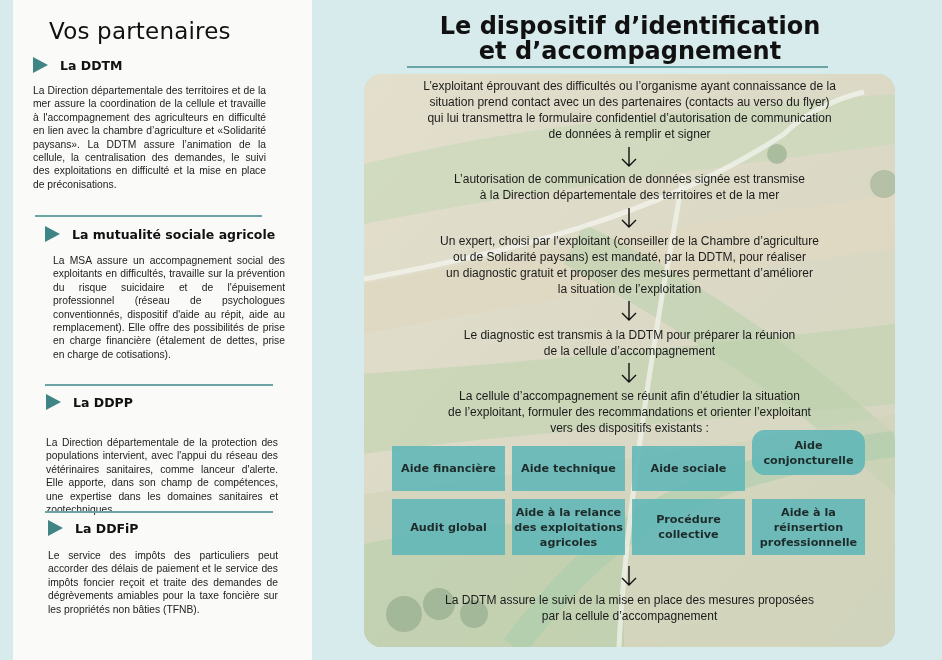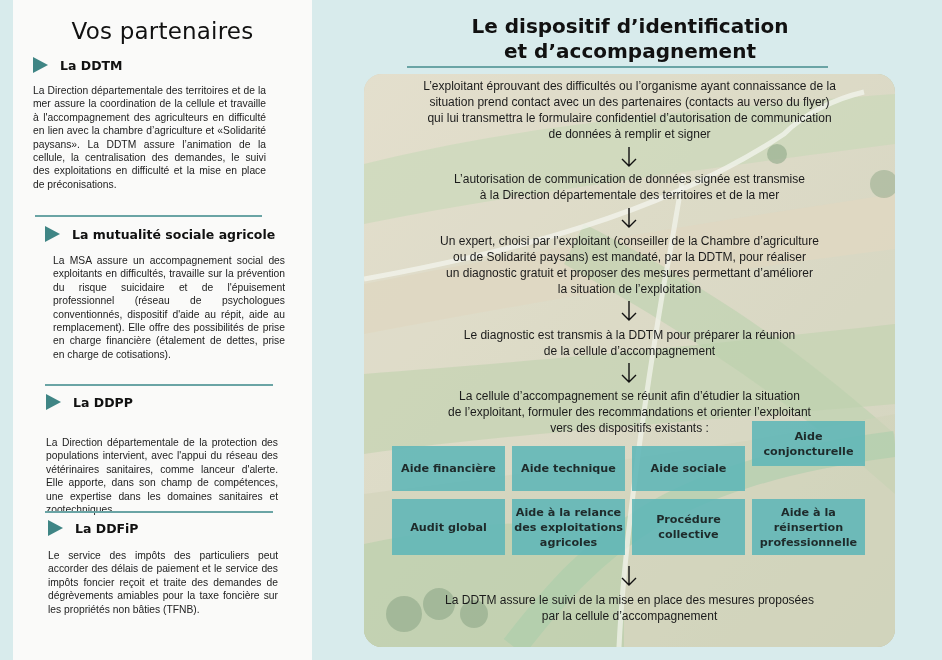--- a/index.html
+++ b/index.html
@@ -12,26 +12,26 @@
   }
   .left-panel {
     position: absolute;
     left: 13px; top: 0;
     width: 299px; height: 660px;
     background: #fafaf9;
   }
   .left-title {
     position: absolute;
     left: 0; width: 299px; top: 18px;
-    text-align: center;
     font-size: 23px;
     color: #111;
     font-family: "DejaVu Sans", sans-serif;
     font-weight: normal;
     letter-spacing: 0.2px;
+    padding-left: 36px;
   }
   .partner {
     position: absolute;
     left: 33px;
     width: 233px;
   }
   .partner-head {
     display: flex; align-items: center;
     height: 18px;
     text-align: center;
@@ -60,21 +60,21 @@
   .sep {
     position: absolute;
     left: 35px; width: 227px;
     height: 2px;
     background: #6aa4a5;
   }
   .main-title {
     position: absolute;
     left: 330px; width: 600px; top: 14px;
     text-align: center;
-    font-size: 20px;
+    font-size: 24px;
     line-height: 25px;
     font-weight: bold;
     font-family: "DejaVu Sans", sans-serif;
     color: #111;
   }
   .title-line {
     position: absolute;
     left: 407px; width: 421px; top: 66px;
     height: 2px;
     background: #6aa4a5;
@@ -244,21 +244,21 @@
 
 <div class="aid-box" style="left:392px; top:446px; width:113px; height:45px;">
   <div>Aide financière</div>
 </div>
 <div class="aid-box" style="left:512px; top:446px; width:113px; height:45px;">
   <div>Aide technique</div>
 </div>
 <div class="aid-box" style="left:632px; top:446px; width:113px; height:45px;">
   <div>Aide sociale</div>
 </div>
-<div class="aid-box" style="left:752px; top:421px; width:113px; height:45px;">
+<div class="aid-box" style="left:752px; top:430px; width:113px; height:45px;border-radius:13px;">
   <div>Aide conjoncturelle</div>
 </div>
 
 <div class="aid-box" style="left:392px; top:499px; width:113px; height:56px;">
   <div>Audit global</div>
 </div>
 <div class="aid-box" style="left:512px; top:499px; width:113px; height:56px;justify-content:center;">
   <div>
     <div>Aide à la relance</div>
     <div>des exploitations</div>

